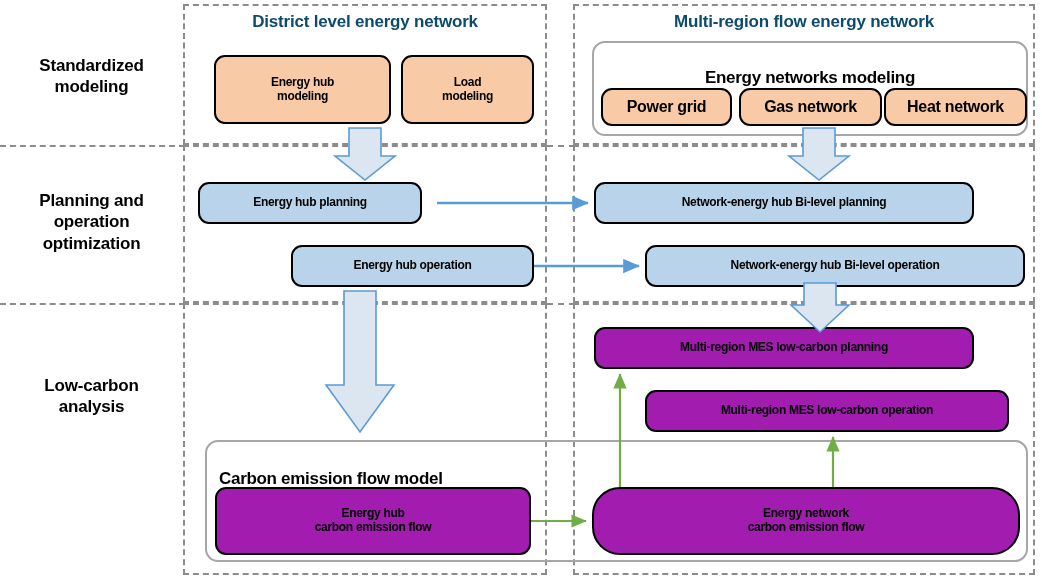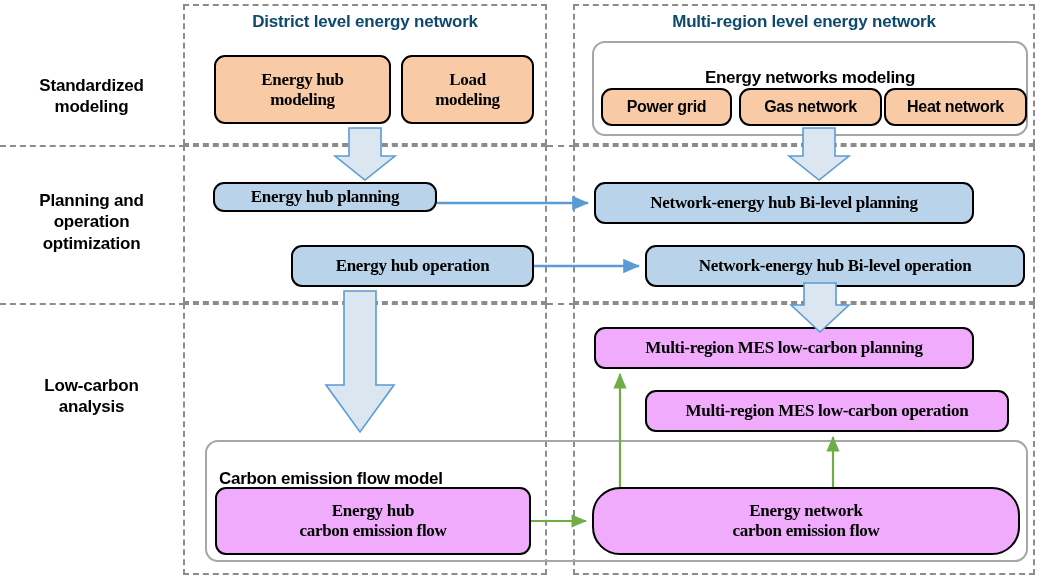--- a/index.html
+++ b/index.html
@@ -66,24 +66,24 @@
     font-weight: bold;
     color: #000000;
     border: 2.4px solid #000000;
     border-radius: 11px;
     line-height: 1.15;
     letter-spacing: -0.3px;
     padding: 0 4px;
   }
   .node.orange { background: #f8cba6; }
   .node.blue   { background: #b9d3ea; }
-  .node.green  { background: #f0abfc; }
+  .node.green  { background: #a21caf; }
 
   .node.sm { font-size: 16px; }
-  .node.md { font-size: 17px; font-family: Liberation Serif, serif; }
+  .node.md { font-size: 12px; }
 
   
   .group {
     position: absolute;
     box-sizing: border-box;
     border: 2px solid #a6a6a6;
     border-radius: 13px;
     background: transparent;
   }
   .group-title {
@@ -116,43 +116,43 @@
 
   <div class="dashpanel" style="left:573px; top:4px; width:462px; height:141px;"></div>
   <div class="dashpanel" style="left:573px; top:145px; width:462px; height:158px;"></div>
   <div class="dashpanel" style="left:573px; top:303px; width:462px; height:272px;"></div>
 
   <div class="rowdiv" style="top:145px; width:185px;"></div>
   <div class="rowdiv" style="top:303px; width:185px;"></div>
   <div class="rowdiv" style="left:547px; top:145px; width:28px;"></div>
   <div class="rowdiv" style="left:547px; top:303px; width:28px;"></div>
 
-  <div class="stage-label" style="left:0px; top:55px; width:183px; white-space:pre-line;margin-top:20px;">Standardized
+  <div class="stage-label" style="left:0px; top:55px; width:183px; white-space:pre-line;">Standardized
 modeling</div>
   <div class="stage-label" style="left:0px; top:190px; width:183px; white-space:pre-line;">Planning and
 operation
 optimization</div>
   <div class="stage-label" style="left:0px; top:375px; width:183px; white-space:pre-line;">Low-carbon
 analysis</div>
 
   <div class="panel-title" style="left:183px; top:12px; width:364px;">District level energy network</div>
-  <div class="panel-title" style="left:573px; top:12px; width:462px;">Multi-region  level energy network</div>
+  <div class="panel-title" style="left:573px; top:12px; width:462px;">Multi-region  flow energy network</div>
 
   <div class="node orange md" style="left:214px; top:55px; width:177px; height:69px; white-space:pre-line;">Energy hub
 modeling</div>
   <div class="node orange md" style="left:401px; top:55px; width:133px; height:69px; white-space:pre-line;">Load
 modeling</div>
 
   <div class="group" style="left:592px; top:41px; width:436px; height:95px;"></div>
   <div class="group-title" style="left:592px; top:52px; width:436px; text-align:center;">Energy networks modeling</div>
   <div class="node orange sm" style="left:601px; top:88px; width:131px; height:38px;">Power grid</div>
   <div class="node orange sm" style="left:739px; top:88px; width:143px; height:38px;">Gas network</div>
   <div class="node orange sm" style="left:884px; top:88px; width:143px; height:38px;">Heat network</div>
 
-  <div class="node blue md" style="left:213px; top:182px; width:224px; height:30px;">Energy hub planning</div>
+  <div class="node blue md" style="left:198px; top:182px; width:224px; height:42px;">Energy hub planning</div>
   <div class="node blue md" style="left:291px; top:245px; width:243px; height:42px;">Energy hub operation</div>
 
   <div class="node blue md" style="left:594px; top:182px; width:380px; height:42px;">Network-energy hub Bi-level planning</div>
   <div class="node blue md" style="left:645px; top:245px; width:380px; height:42px;">Network-energy hub Bi-level operation</div>
 
   <div class="node green md" style="left:594px; top:327px; width:380px; height:42px;">Multi-region MES low-carbon planning</div>
   <div class="node green md" style="left:645px; top:390px; width:364px; height:42px;">Multi-region MES low-carbon operation</div>
 
   <div class="group" style="left:205px; top:440px; width:823px; height:122px;"></div>
   <div class="group-title" style="left:219px; top:453px; text-align:left;">Carbon emission flow model</div>

